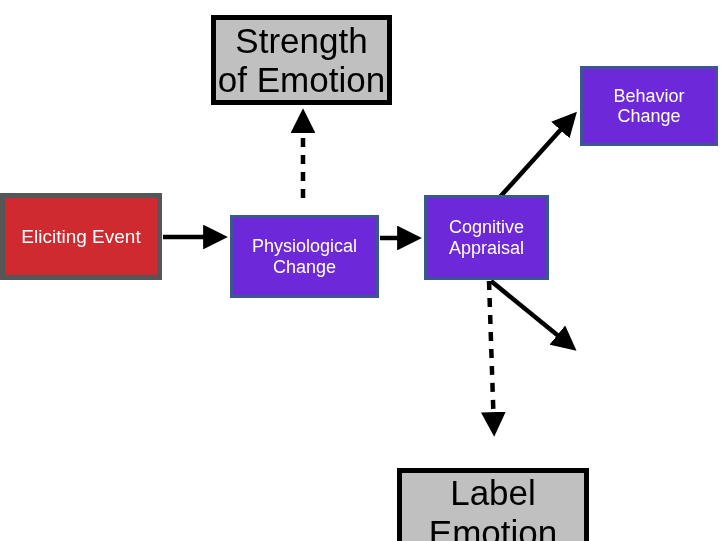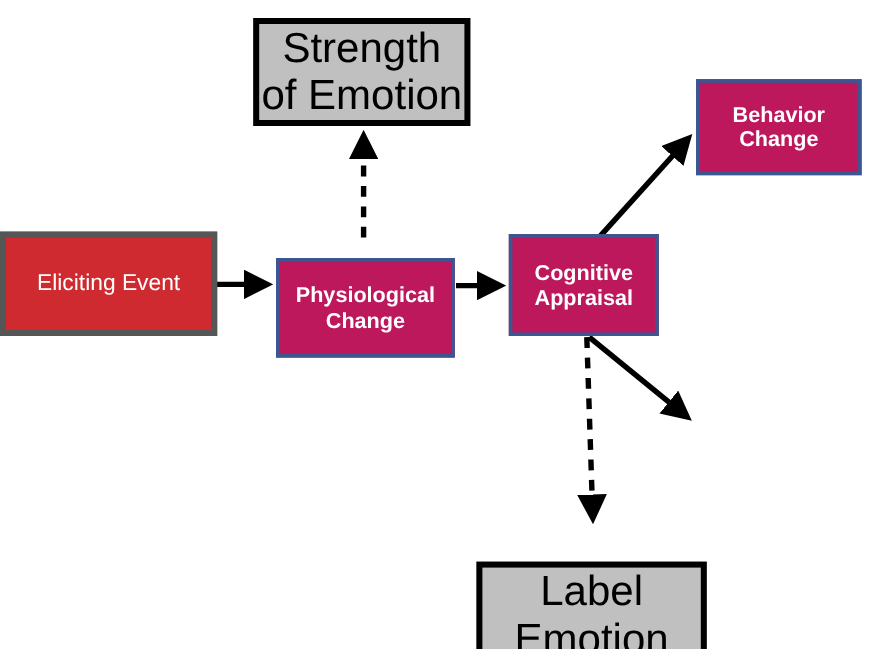--- a/index.html
+++ b/index.html
@@ -33,25 +33,25 @@
   .node.red {
     background: #CE2A30;
     border: 5px solid #565656;
     color: #ffffff;
     font-size: 19px;
     font-weight: 400;
   }
 
   
   .node.blue {
-    background: #be185d;
+    background: #6d28d9;
     border: 3px solid #3B5690;
     color: #ffffff;
     font-size: 18px;
-    font-weight: 700;
+    font-weight: 400;
   }
 
   
   .node.gray {
     background: #C0C0C0;
     border: 5px solid #000000;
     color: #000000;
     font-size: 35px;
     font-weight: 400;
   }
@@ -83,21 +83,21 @@
 
     <line x1="303" y1="198" x2="303" y2="114" stroke="#000000" stroke-width="4.5" stroke-dasharray="9,8" marker-end="url(#arrowhead)"></line>
 
     <line x1="499" y1="198" x2="573" y2="116" stroke="#000000" stroke-width="4.5" marker-end="url(#arrowhead)"></line>
 
     <line x1="491" y1="281" x2="572" y2="347" stroke="#000000" stroke-width="4.5" marker-end="url(#arrowhead)"></line>
 
     <line x1="489" y1="281" x2="494" y2="431" stroke="#000000" stroke-width="4.5" stroke-dasharray="9,8" marker-end="url(#arrowhead)"></line>
   </svg>
 
-  <div class="node red" style="left:0px; top:193px; width:181px; height:87px;">
+  <div class="node red" style="left:0px; top:193px; width:162px; height:87px;">
     <span class="label">Eliciting Event</span>
   </div>
 
   <div class="node gray" style="left:211px; top:15px; width:181px; height:90px;">
     <span class="label">Strength
 of Emotion</span>
   </div>
 
   <div class="node blue" style="left:230px; top:215px; width:149px; height:83px;">
     <span class="label">Physiological

